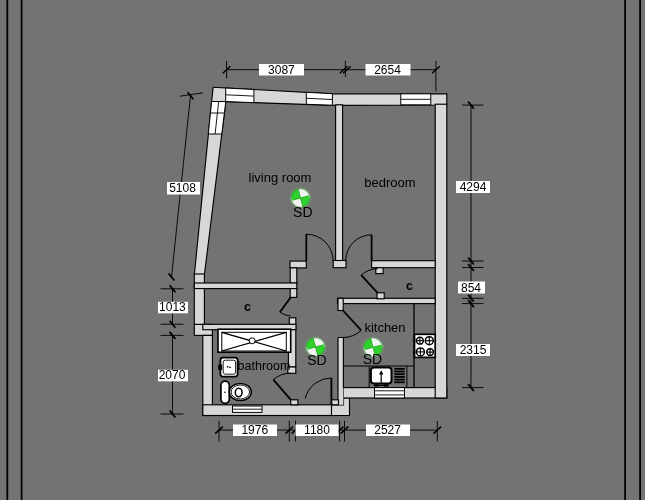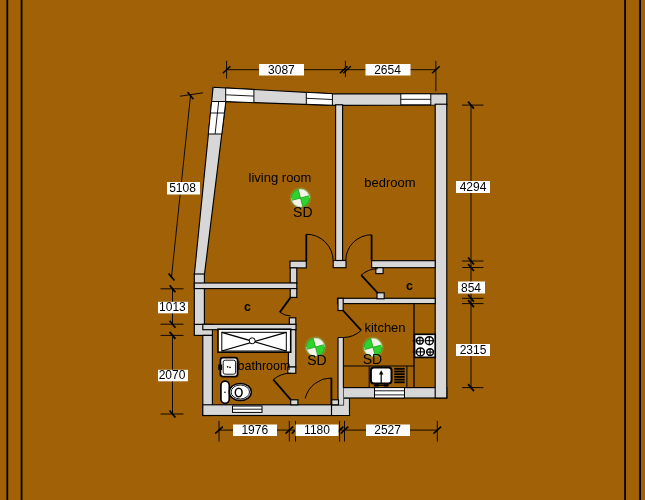--- a/index.html
+++ b/index.html
@@ -1,16 +1,16 @@
 <!DOCTYPE html>
 <html><head>
 <meta charset="utf-8">
 <style>
 html,body{margin:0;padding:0;background:#fff;}
-#page{position:relative;width:645px;height:500px;background:#a16207;overflow:hidden;
+#page{position:relative;width:645px;height:500px;background:#737373;overflow:hidden;
 font-family:"Liberation Sans", sans-serif;}
 svg{position:absolute;left:0;top:0;}
 text{font-family:"Liberation Sans", sans-serif;fill:#000;}
 .dim{font-size:12px;}
 .room{font-size:13px;}
 </style>
 </head>
 <body>
 <div id="page">
 <svg width="645" height="500" viewBox="0 0 645 500">

